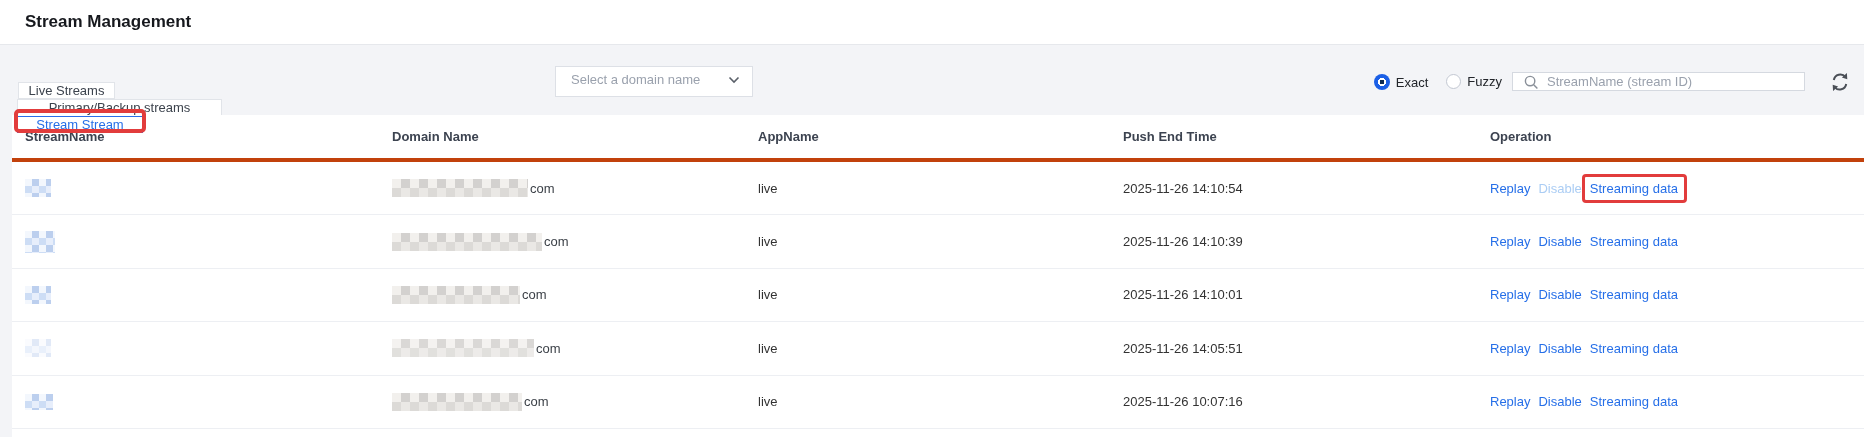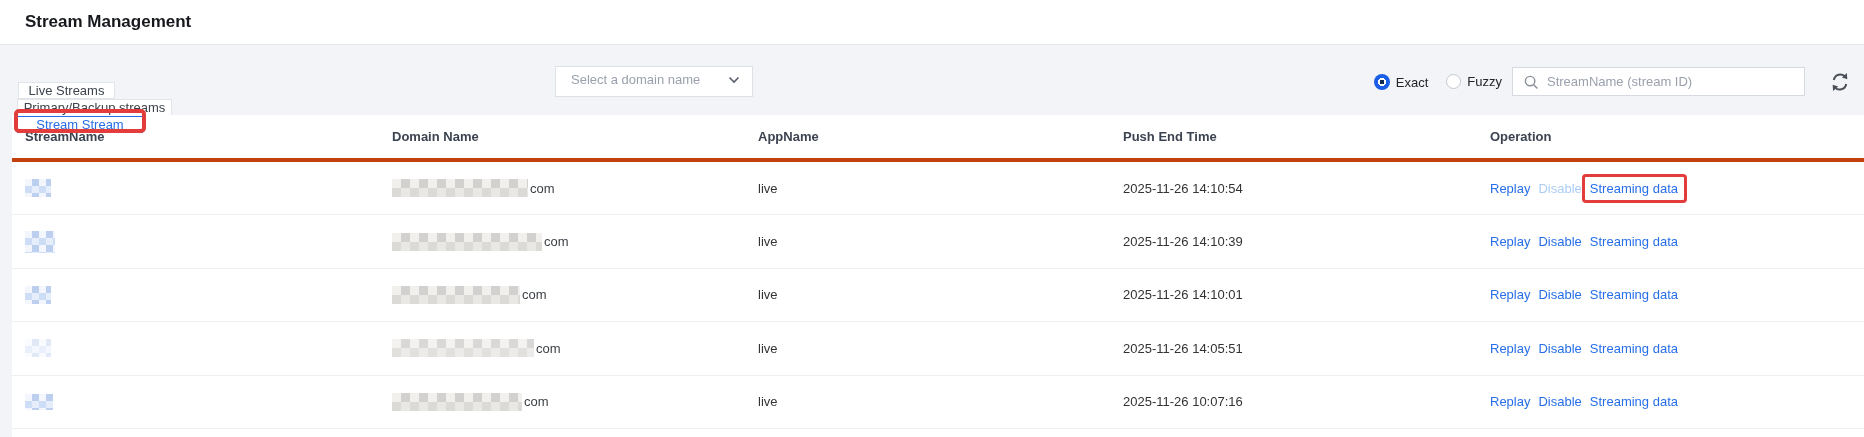--- a/index.html
+++ b/index.html
@@ -26,21 +26,21 @@
     display:flex;
     flex-direction:column;
   }
   .tab {
     position:relative; height:31px; background:#ffffff;
     border:1px solid #e1e4e9; margin-left:-1px;
     display:flex; align-items:center; justify-content:center;
     color:#3c434d; cursor:pointer; white-space:nowrap;
   }
   .tab:nth-child(1){ width:97px; margin-left:0; }
-  .tab:nth-child(2){ width:155px; }
+  .tab:nth-child(2){ width:205px; }
   .tab:nth-child(3){ width:126px; }
   .tab:nth-child(4){ width:121px; }
   .tab.active { color:#266fe8; border-color:#2b6de8; z-index:2; }
   .tab-annotation {
     position:absolute; left:-4px; right:-4px; top:-8px; bottom:-1px;
     border:4px solid #e23c3c; border-radius:5px; pointer-events:none; z-index:3;
   }
 
   .domain-select {
     position:absolute; left:555px; top:66px; width:198px; height:31px;
@@ -58,21 +58,21 @@
   .radio-group { display:flex; align-items:center; gap:18px; margin-right:10px; }
   .radio-item { display:flex; align-items:flex-end; gap:6px; cursor:pointer; }
   .radio-dot { width:16px; height:16px; border-radius:50%; flex:0 0 auto; }
   .radio-dot.selected {
     background:radial-gradient(circle, #0f2b52 0 2.5px, #ffffff 2.5px 4.2px, #1b5fe6 4.2px 8px);
   }
   .radio-dot.unselected { width:15px; height:15px; background:#fff; border:1px solid #c3c8d2; }
   .radio-label { color:#22252a; }
 
   .search-box {
-    width:293px; height:29px; background:#fff; border:1px solid #d5d9e0;
+    width:293px; height:19px; background:#fff; border:1px solid #d5d9e0;
     display:flex; align-items:center; padding:0 8px 0 10px; margin-right:23px;
   }
   .search-box input {
     border:none; outline:none; flex:1; font-family:inherit; font-size:13px; color:#333;
     background:transparent; margin-left:8px;
   }
   .search-box input::placeholder { color:#9aa1ad; }
 
   .refresh-btn { width:25px; height:25px; background:transparent; border:none; cursor:pointer; padding:0; }
 

